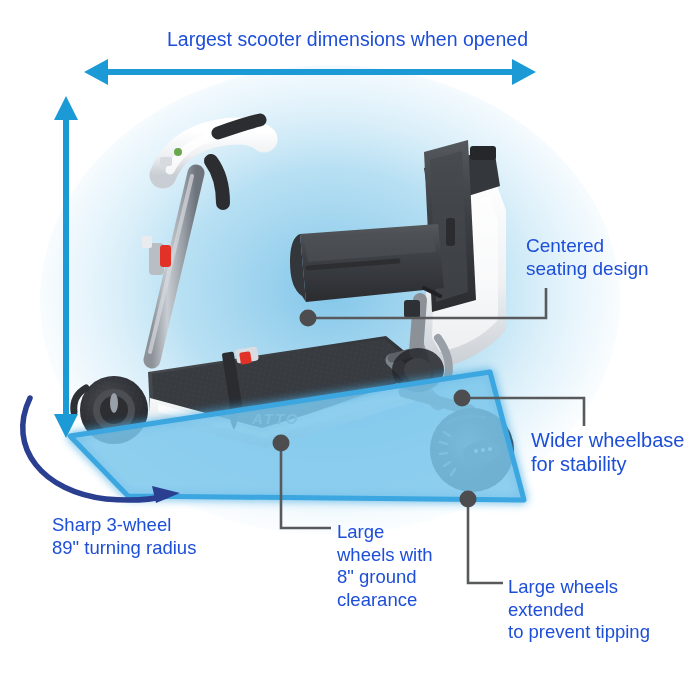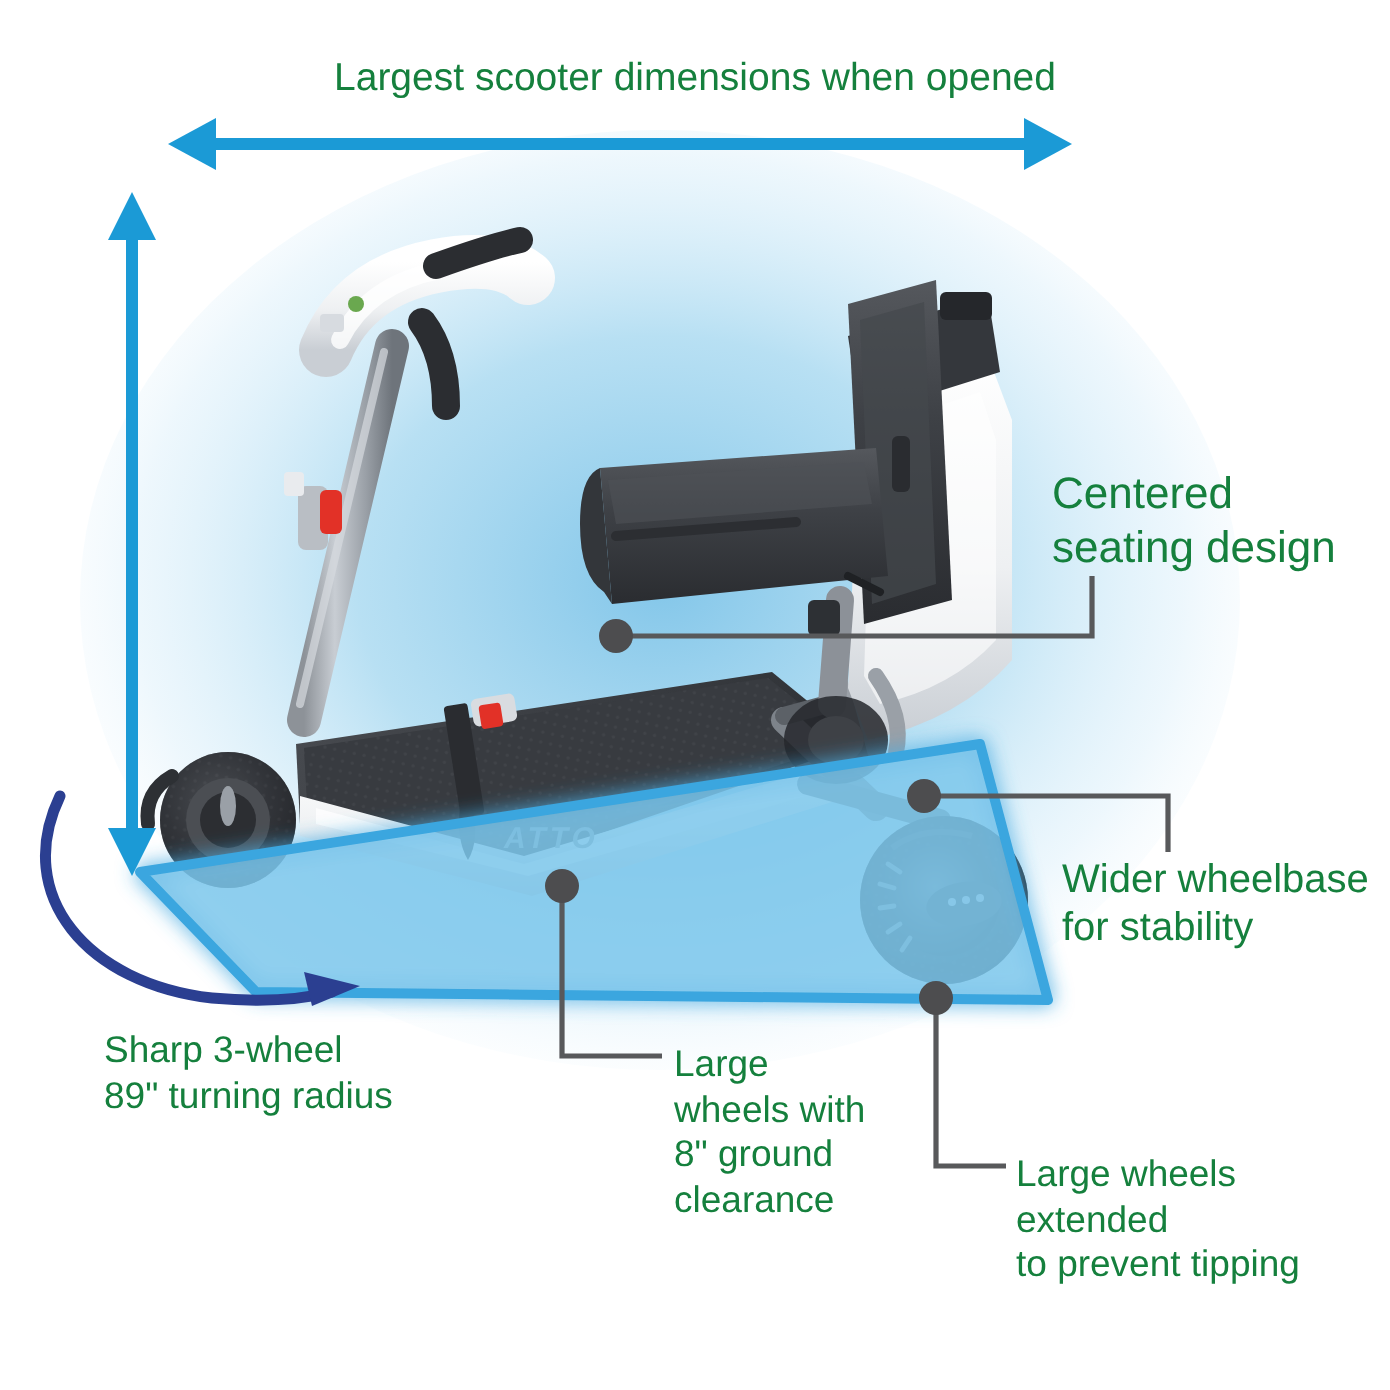--- a/index.html
+++ b/index.html
@@ -2,23 +2,23 @@
 <html><head>
 <meta charset="utf-8">
 <style>
   html,body{margin:0;padding:0;background:#ffffff;}
   body{width:695px;height:695px;overflow:hidden;
        font-family:"Liberation Sans","DejaVu Sans",sans-serif;
        color:#231f20;-webkit-font-smoothing:antialiased;}
   #stage{position:relative;width:695px;height:695px;background:#fff;}
 
   
-  .lbl{position:absolute;white-space:pre-line;line-height:1.22;color:#15803d;}
+  .lbl{position:absolute;white-space:pre-line;line-height:1.22;color:#1d4ed8;}
   #title-label{left:0;top:28px;width:695px;text-align:center;font-size:19.5px;}
-  #label-centered{left:526px;top:234px;font-size:22px;}
+  #label-centered{left:526px;top:234px;font-size:19px;}
   #label-wheelbase{left:531px;top:428px;font-size:20px;}
   #label-rear{left:508px;top:576px;font-size:18.5px;}
   #label-large{left:337px;top:521px;font-size:18.5px;}
   #label-sharp{left:52px;top:514px;font-size:18.5px;}
 
   
   .layer{position:absolute;left:0;top:0;width:695px;height:695px;}
   #art-layer{z-index:2;}
   #graphics-layer{z-index:3;}
   #leader-layer{z-index:5;}

